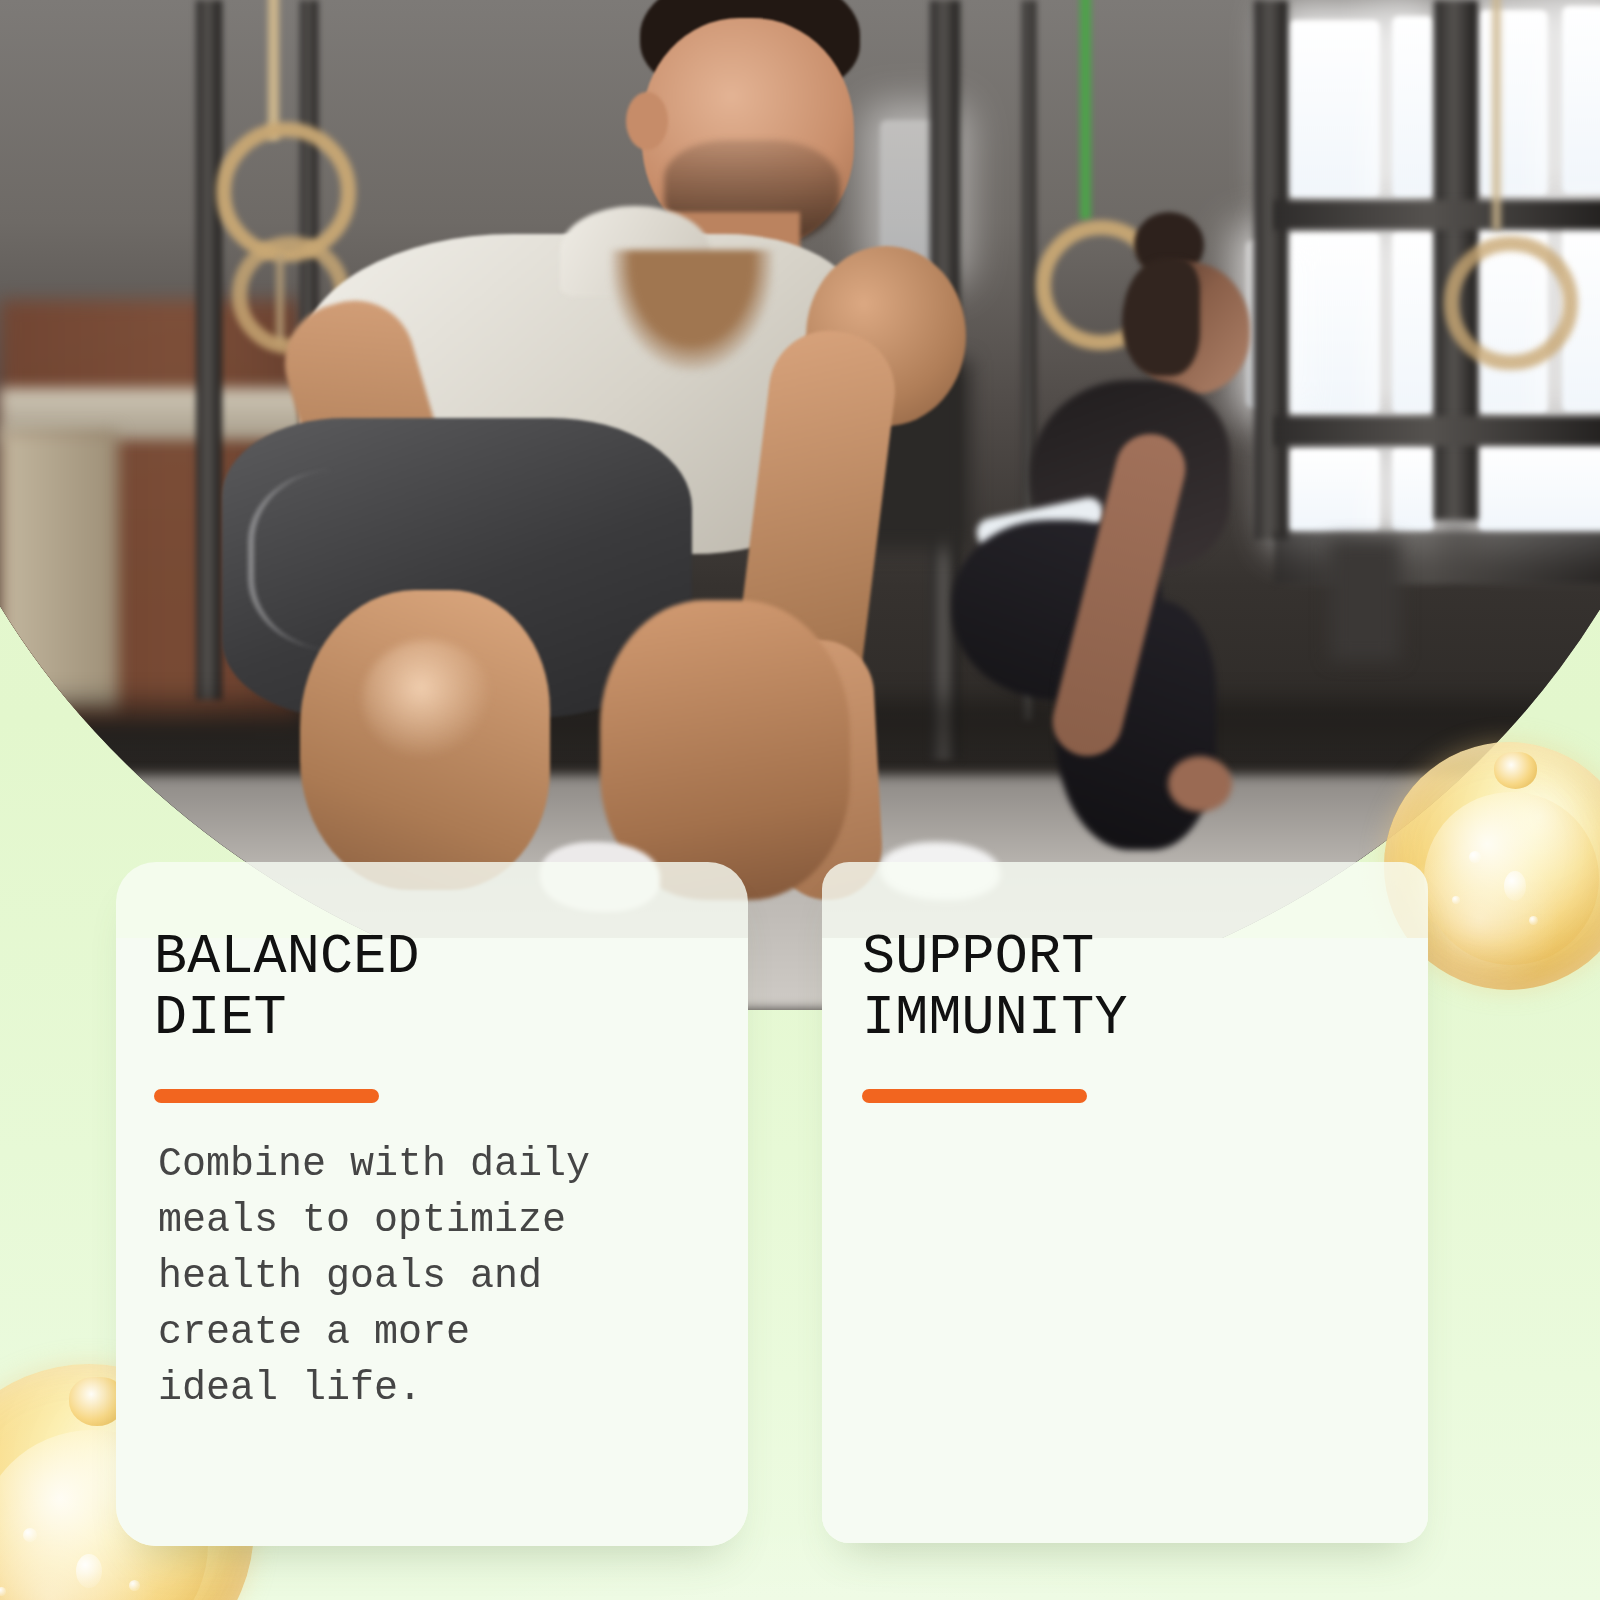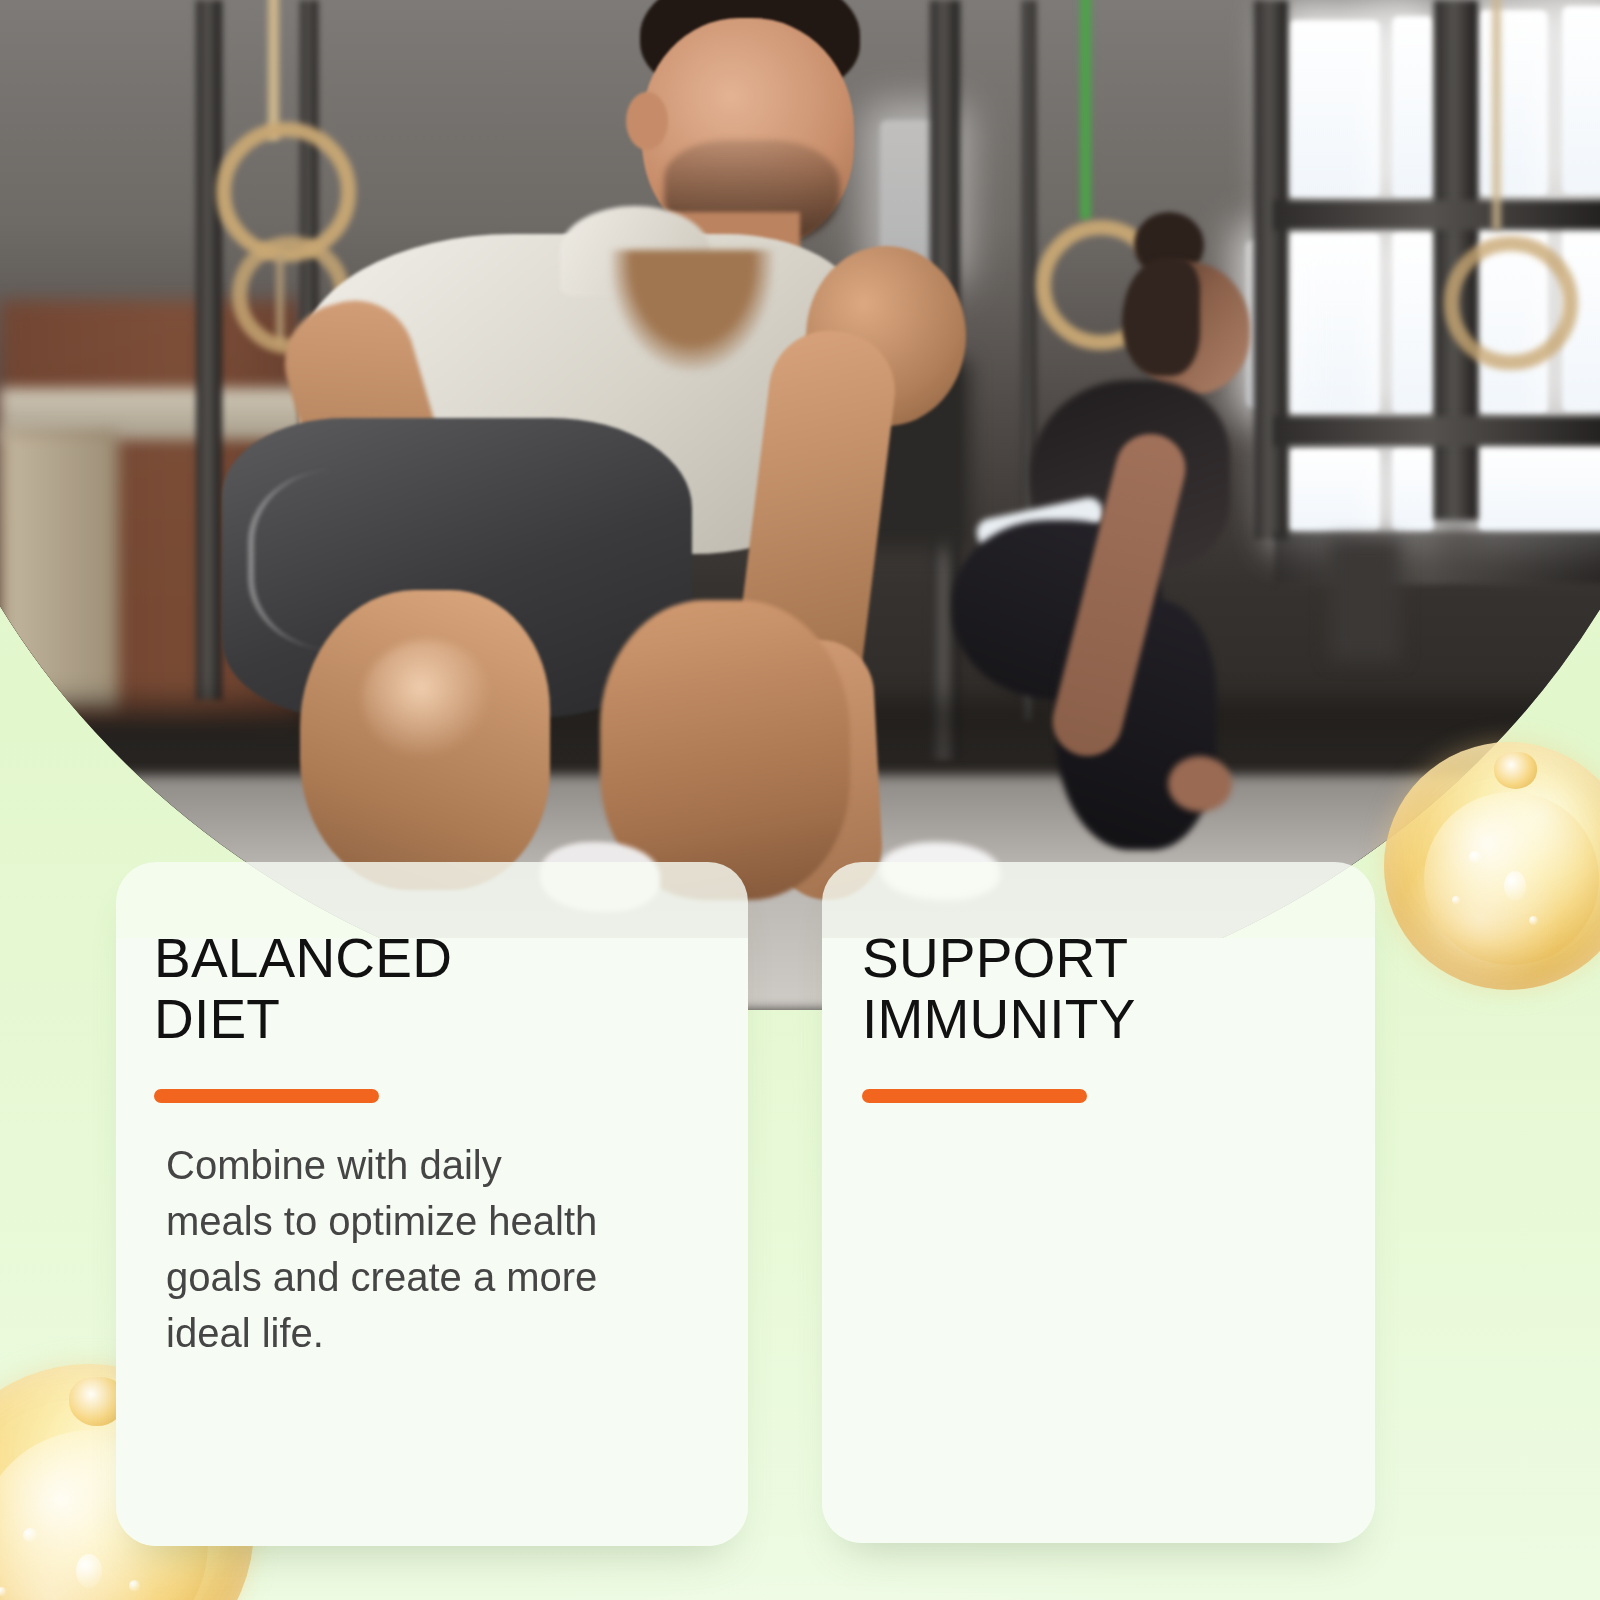--- a/index.html
+++ b/index.html
@@ -5,21 +5,21 @@
   html, body {
     margin: 0;
     padding: 0;
     background: #ffffff;
   }
   .poster {
     position: relative;
     width: 1600px;
     height: 1600px;
     overflow: hidden;
-    font-family: Liberation Sans, sans-serif;
+    font-family: Liberation Mono, monospace;
     background: #bef264;
   }
 
   
   .bg-green {
     position: absolute;
     inset: 0;
     background:
       linear-gradient(to bottom,
         #e6f9d2 0%,
@@ -181,39 +181,39 @@
     content:"";
     position:absolute;
     left:0; right:0; bottom:0;
     height: calc(100% - 76px);
     background: #f6fbf3;
     z-index: 0;
   }
   .card-inner { position: relative; z-index: 1; }
 
   #card-balanced { left: 116px; top: 862px; width: 632px; height: 684px; }
-  #card-immunity { left: 822px; top: 862px; width: 553px; height: 681px; }
+  #card-immunity { left: 822px; top: 862px; width: 606px; height: 681px; border-radius: 27px; }
 
   .card-title {
     margin: 0;
     font-size: 55px;
     line-height: 1.10;
     font-weight: 400;
     letter-spacing: 0.2px;
     color: #111111;
     white-space: pre-line;
   }
   .rule {
     width: 225px;
     height: 14px;
     border-radius: 7px;
     background: #f2651f;
   }
   .card-body {
-    margin: 12px;
+    margin: 4px;
     font-size: 40px;
     line-height: 1.40;
     font-weight: 400;
     color: #454545;
   }
 
   #card-balanced .card-inner { padding: 66px 0 0 38px; }
   #card-balanced .rule  { margin: 40px 0 0 0; }
   #card-balanced .card-body { margin-top: 34px; width: 440px; }
 

